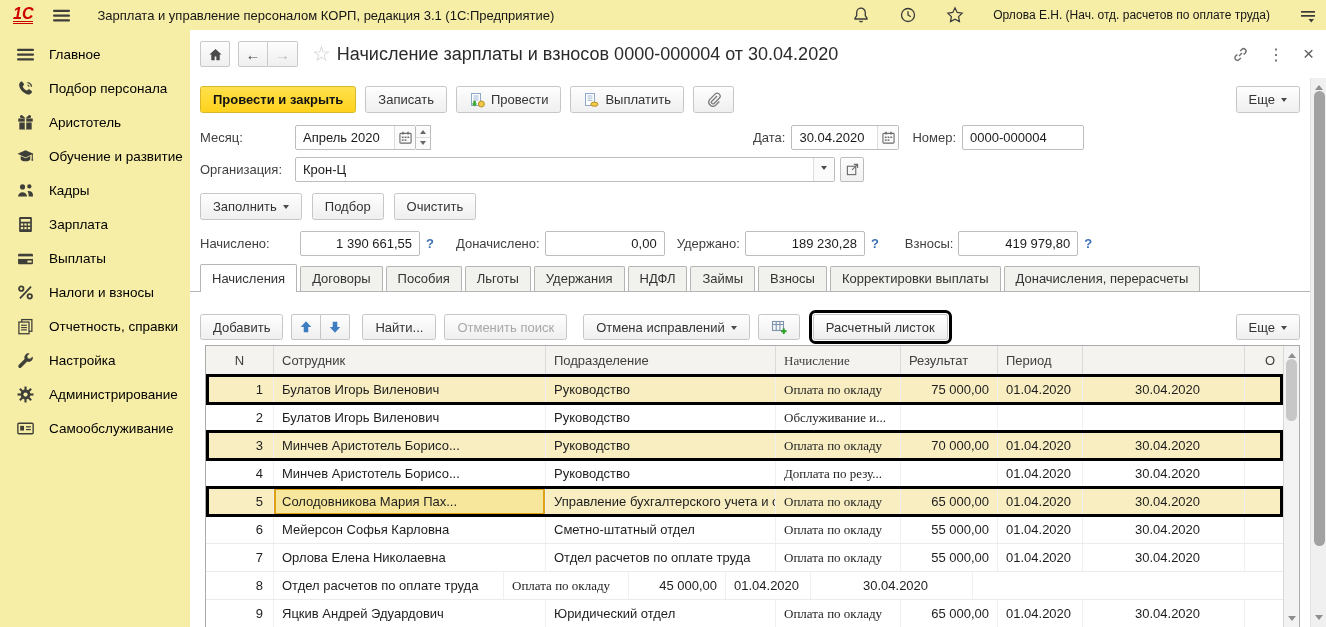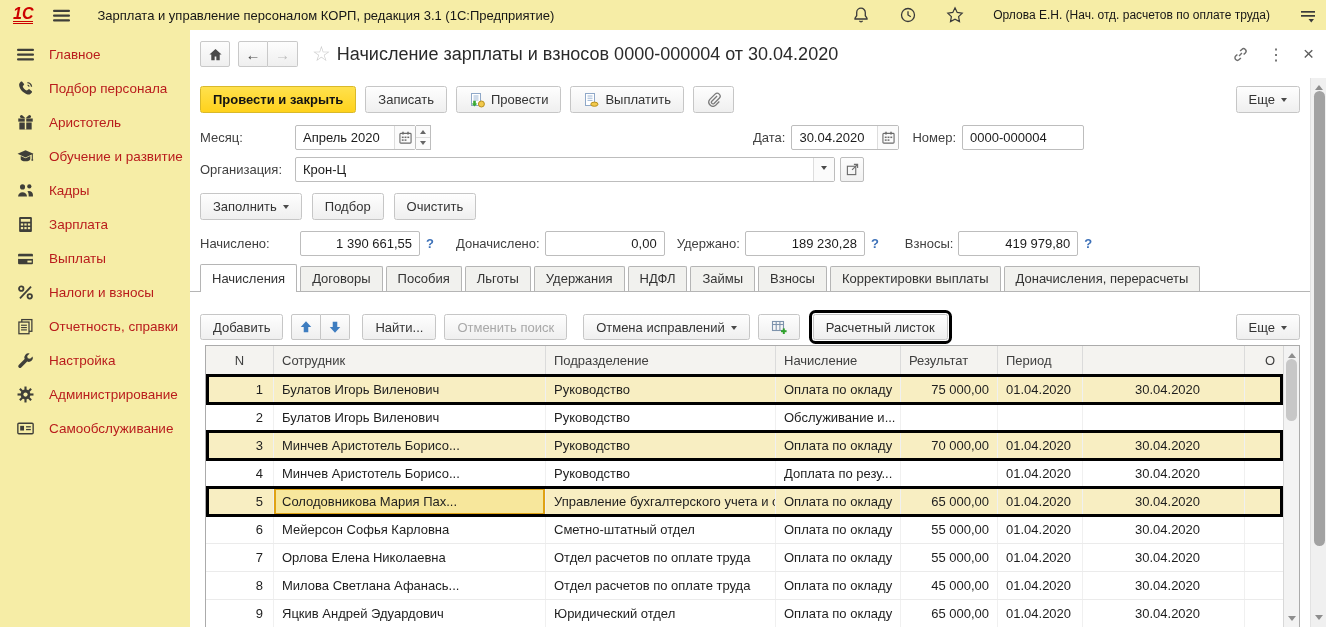--- a/index.html
+++ b/index.html
@@ -16,21 +16,21 @@
   .search input{border:none;outline:none;background:transparent;font-size:13px;color:#6E6A49;width:100%;
     font-family:"Liberation Sans",sans-serif;}
   .search input::placeholder{color:#8F8A60;}
   .top-right{position:absolute;right:9px;display:flex;align-items:center;gap:29px;}
   .user{font-size:12px;color:#161616;white-space:nowrap;cursor:pointer;}
   .icn{display:inline-flex;align-items:center;justify-content:center;cursor:pointer;}
   
   .body{display:flex;height:597px;}
   .sidebar{width:190px;background:var(--chrome);padding-top:7px;flex:none;}
   .side-item{display:flex;align-items:center;gap:14px;padding:8.5px 6px 8.5px 17px;font-size:13.5px;
-    color:#b91c1c;cursor:pointer;white-space:nowrap;}
+    color:#000000;cursor:pointer;white-space:nowrap;}
   .side-icon{width:18px;height:17px;display:inline-flex;flex:none;}
   .main{flex:1;background:#fff;position:relative;overflow:hidden;}
   
   .doc-header{height:48px;display:flex;align-items:center;padding:0 12px 0 10px;}
   .nav-btn{height:26px;min-width:30px;border:1px solid #C9C9C9;border-radius:2px;
     background:linear-gradient(#FDFDFD,#EFEFEF);display:inline-flex;align-items:center;justify-content:center;
     font-size:15px;color:#4A4A4A;cursor:pointer;}
   .nav-pair{display:flex;margin-left:8px;}
   .nav-pair .nav-btn+.nav-btn{border-left:none;border-radius:0 2px 2px 0;}
   .nav-pair .nav-btn:first-child{border-radius:2px 0 0 2px;}
@@ -99,21 +99,21 @@
   .cols{flex:1;min-width:0;}
   .thead{display:flex;height:30px;background:#F4F3F0;border-bottom:1px solid #C4C4C4;}
   .hcell{font-size:13px;color:#3F3F3F;line-height:29px;padding:0 8px;border-right:1px solid #DBDBDB;
     overflow:hidden;white-space:nowrap;cursor:pointer;}
   .trow{display:flex;height:28px;position:relative;border-bottom:1px solid #EBEBEB;background:#fff;cursor:pointer;}
   .tcell{font-size:13px;color:#1E1E1E;line-height:27px;padding:0 8px;border-right:1px solid #F0F0F0;
     overflow:hidden;white-space:nowrap;}
   .w0{width:68px;flex:none;text-align:right;padding-right:10px;}
   .w1{width:272px;flex:none;}
   .w2{width:230px;flex:none;}
-  .w3{width:125px;flex:none;}
+  .w3{width:125px;flex:none;font-family:Liberation Serif, serif;}
   .w4{width:97px;flex:none;text-align:right;}
   .w5{width:85px;flex:none;}
   .w6{width:162px;flex:none;padding-left:52px;}
   .w7{flex:1;text-align:right;border-right:none;}
   .hcell.w0{text-align:center;padding-right:8px;}
   .hcell.w4{text-align:left;}
   .trow.hl{background:var(--rowhl);z-index:1;}
   .trow.hl::after{content:"";position:absolute;left:0;right:0;top:-2px;bottom:-2px;
     border:3px solid var(--annot);pointer-events:none;z-index:2;}
   .cell-active{box-shadow:inset 0 0 0 2px #DFA214;background:#F7E79C;}
@@ -646,21 +646,20 @@
                   <div class="tcell w1">Орлова Елена Николаевна</div>
                   <div class="tcell w2">Отдел расчетов по оплате труда</div>
                   <div class="tcell w3">Оплата по окладу</div>
                   <div class="tcell w4">55 000,00</div>
                   <div class="tcell w5">01.04.2020</div>
                   <div class="tcell w6">30.04.2020</div>
                   <div class="tcell w7"></div>
                 </div>
                 <div class="trow">
                   <div class="tcell w0">8</div>
-                  <div class="tcell w1">Милова Светлана Афанась...</div>
                   <div class="tcell w2">Отдел расчетов по оплате труда</div>
                   <div class="tcell w3">Оплата по окладу</div>
                   <div class="tcell w4">45 000,00</div>
                   <div class="tcell w5">01.04.2020</div>
                   <div class="tcell w6">30.04.2020</div>
                   <div class="tcell w7"></div>
                 </div>
                 <div class="trow">
                   <div class="tcell w0">9</div>
                   <div class="tcell w1">Яцкив Андрей Эдуардович</div>

